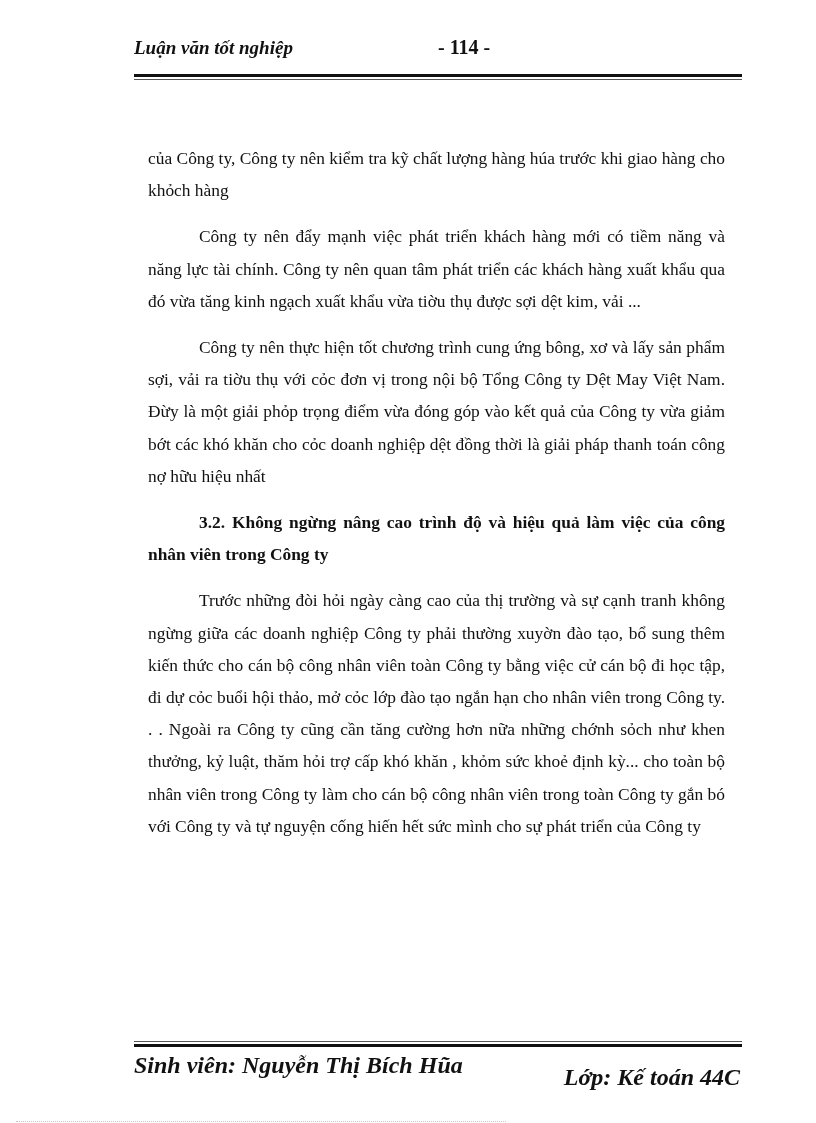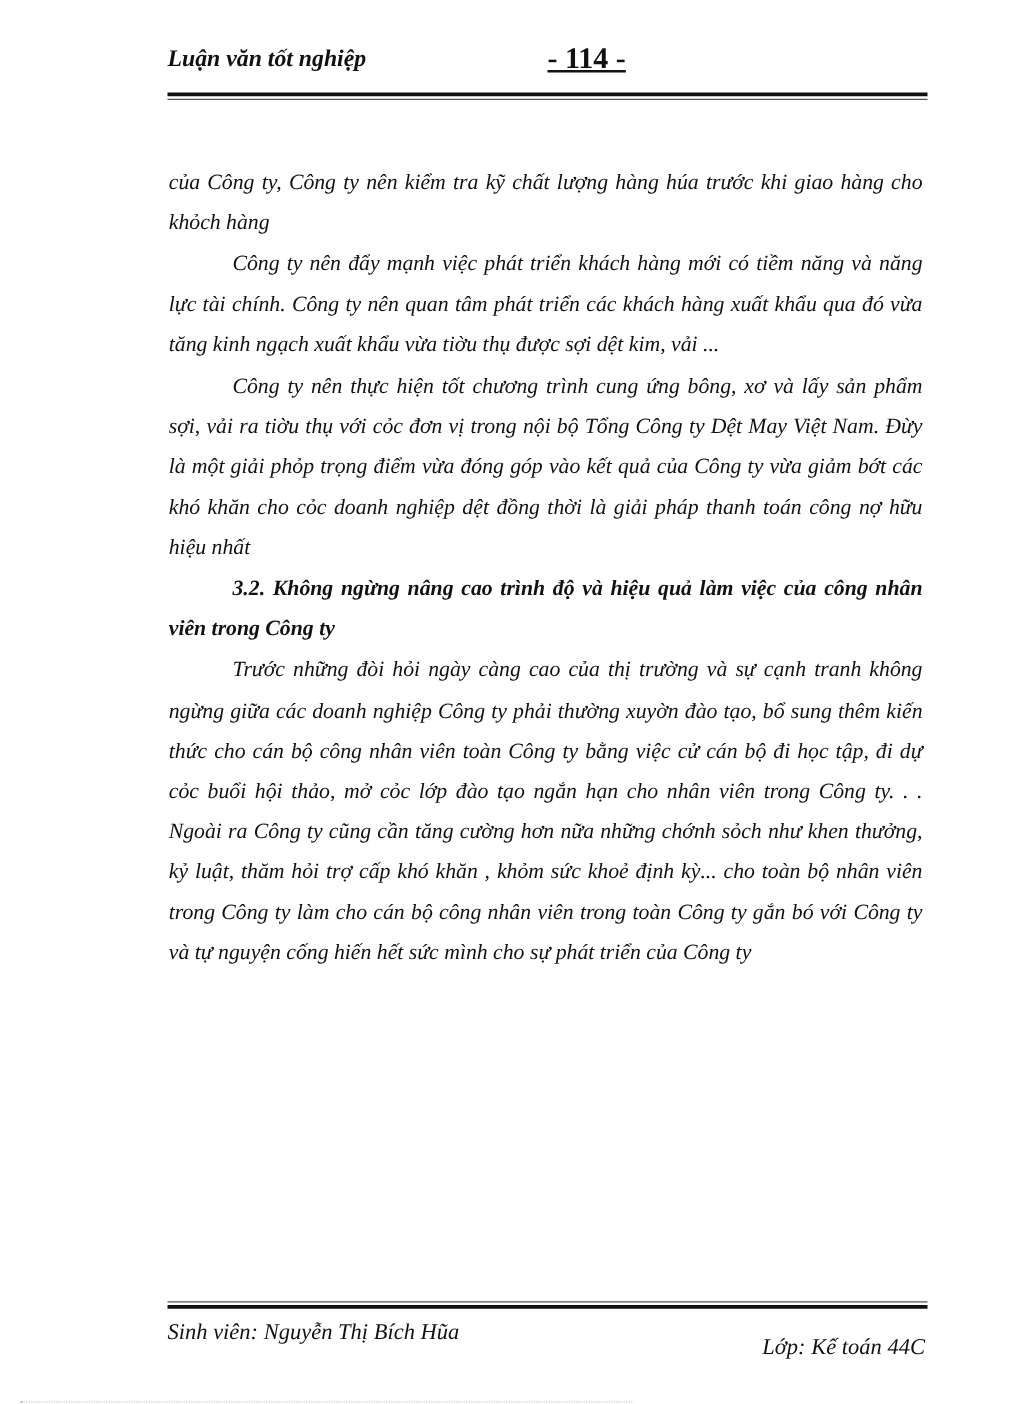--- a/index.html
+++ b/index.html
@@ -29,23 +29,22 @@
       font-weight: bold;
       font-style: italic;
       font-size: 19px;
       line-height: 24px;
     }
     .header-page {
       position: absolute;
       left: 304px;
       top: 0;
       font-weight: bold;
-      font-size: 24px;
+      font-size: 20px;
       line-height: 22px;
-      text-decoration: underline;
     }
     .header-rule {
       position: absolute;
       left: 134px;
       top: 74px;
       width: 608px;
       height: 6px;
       border-top: 3px solid #111;
       border-bottom: 1px solid #555;
       box-sizing: border-box;
@@ -53,22 +52,21 @@
     .content {
       position: absolute;
       left: 134px;
       top: 128px;
       width: 605px;
       font-size: 17.4px;
       line-height: 32.2px;
       text-align: justify;
     }
     .content p {
-      margin: 1px;
-      font-style: italic;
+      margin: 14px;
     }
     .indent {
       text-indent: 51px;
     }
     .heading {
       font-weight: bold;
       text-indent: 51px;
     }
     .footer-rule {
       position: absolute;
@@ -79,23 +77,23 @@
       border-top: 1px solid #555;
       border-bottom: 3px solid #111;
       box-sizing: border-box;
     }
     .footer {
       position: absolute;
       left: 134px;
       top: 1052px;
       width: 608px;
       height: 26px;
-      font-weight: normal;
+      font-weight: bold;
       font-style: italic;
-      font-size: 18px;
+      font-size: 24px;
       line-height: 26px;
     }
     .footer-left {
       position: absolute;
       left: 0;
       top: 0;
     }
     .footer-right {
       position: absolute;
       right: 2px;

